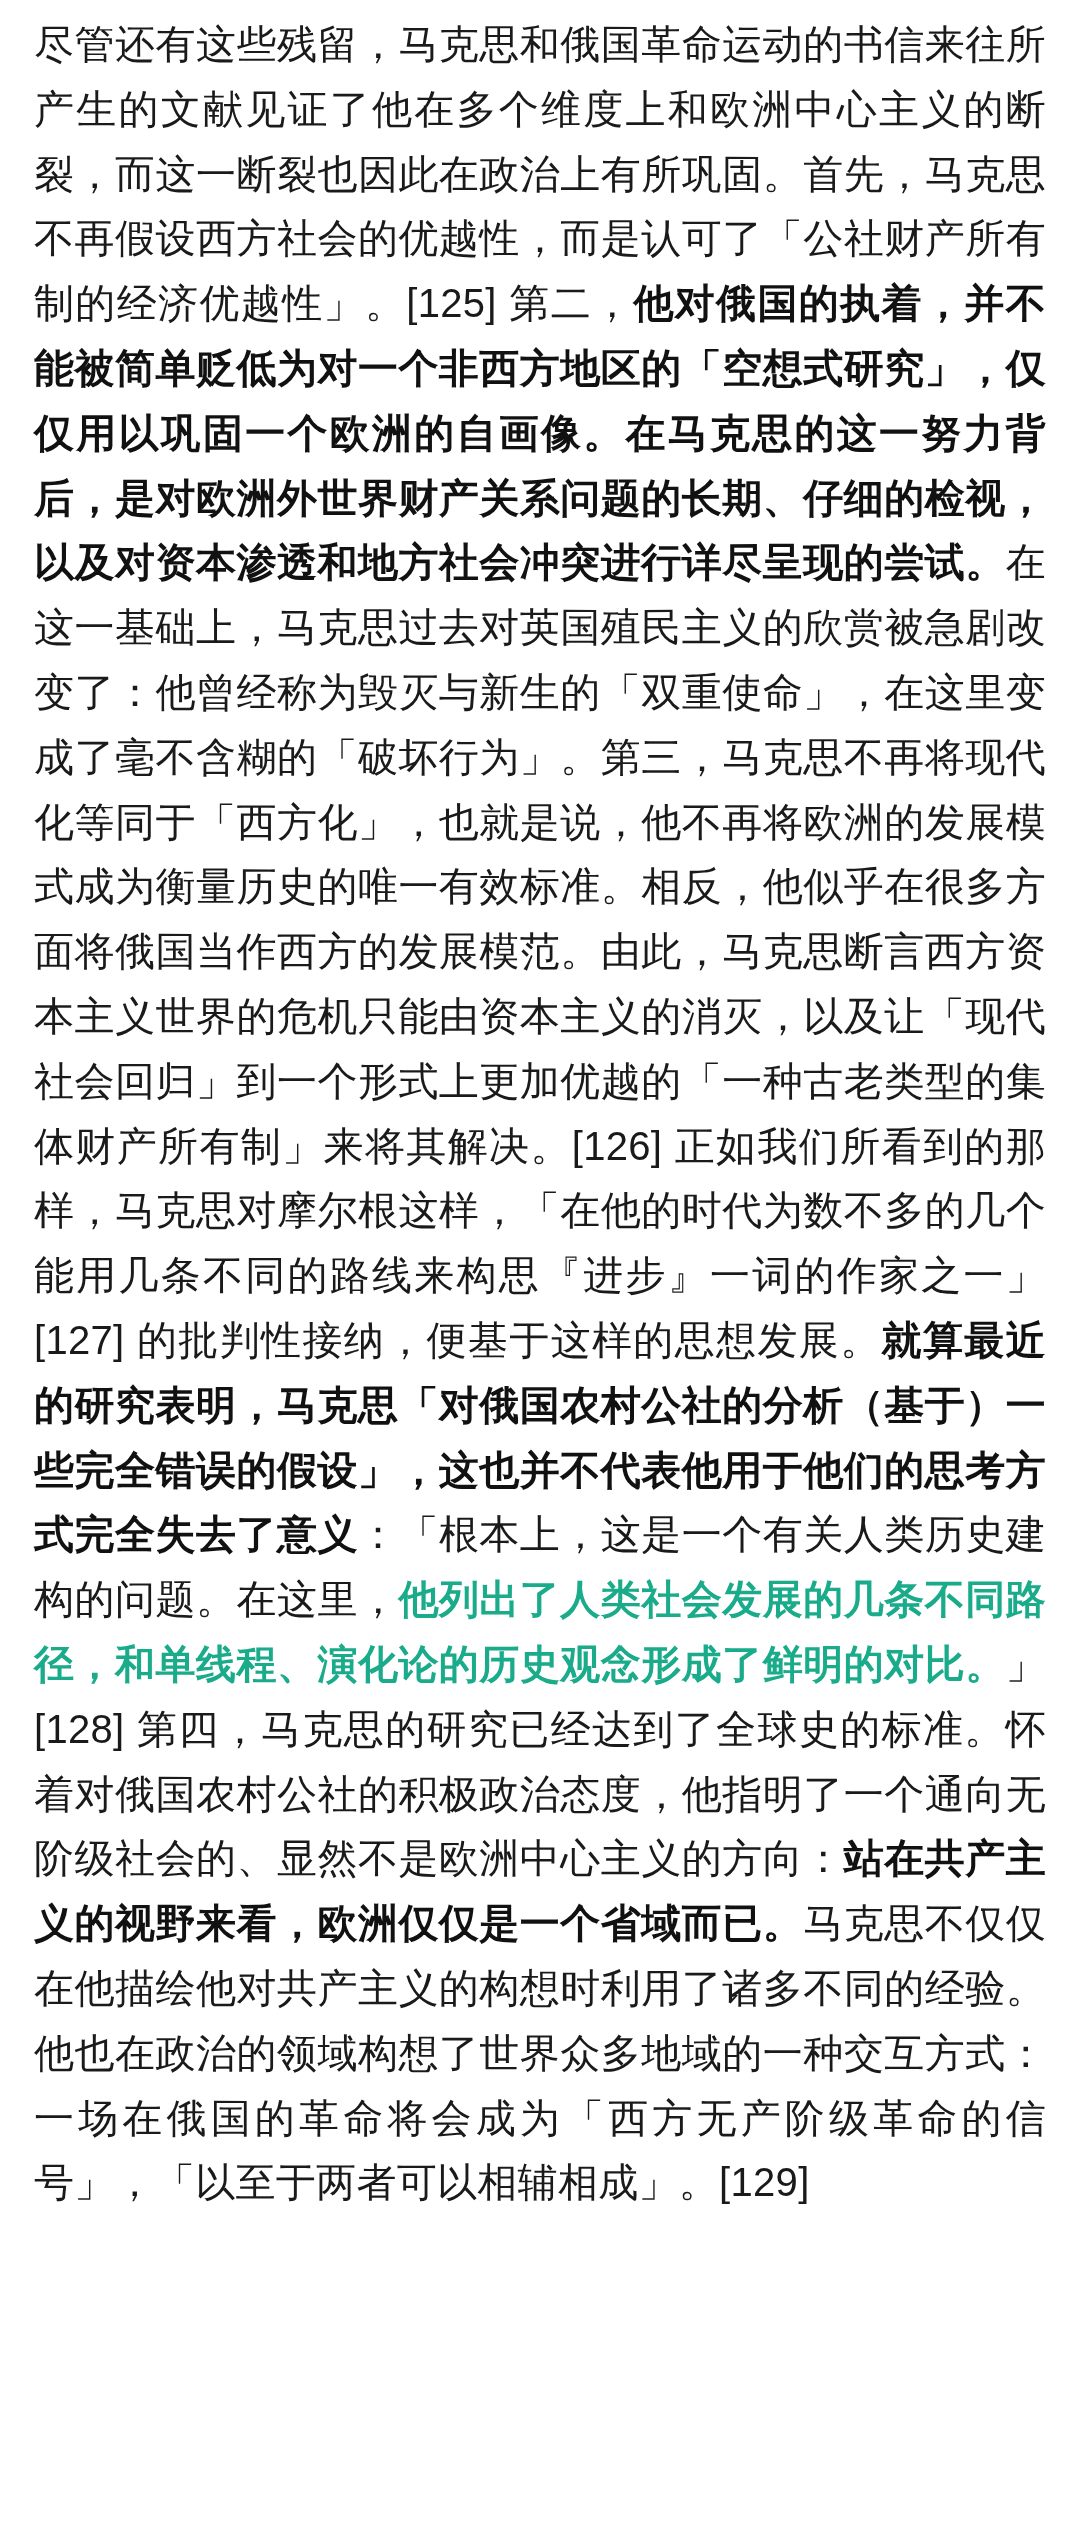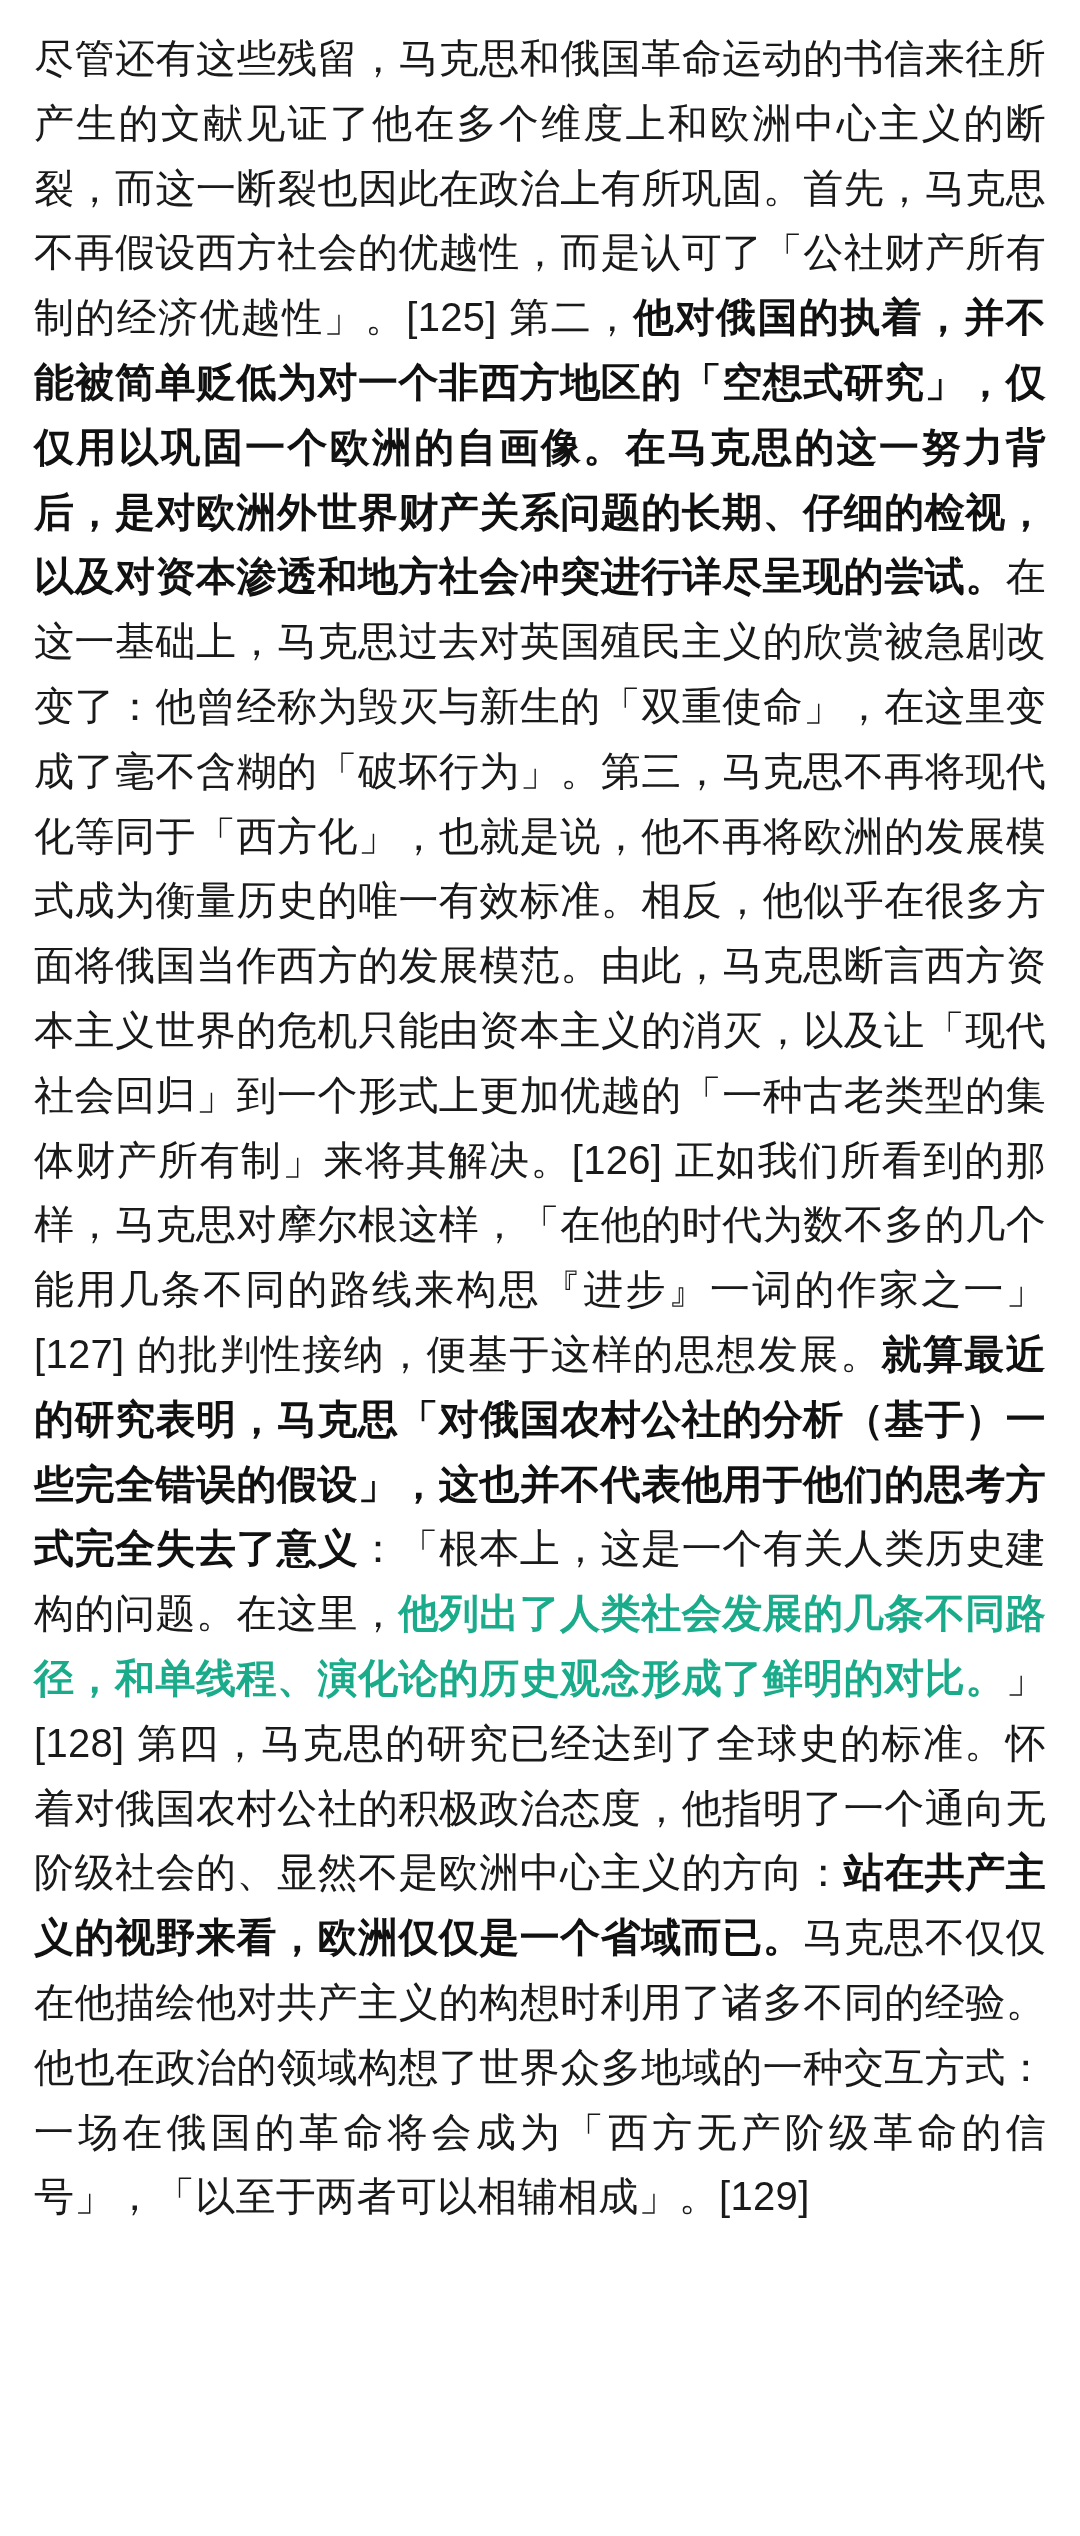--- a/index.html
+++ b/index.html
@@ -9,21 +9,21 @@
   }
   body {
     width: 1080px;
     min-height: 2536px;
     font-family: "Liberation Sans", sans-serif;
   }
   .page {
     box-sizing: border-box;
     width: 1080px;
     min-height: 2536px;
-    padding: 26px 34px 26px 34px;
+    padding: 12px 34px 26px 34px;
     background: #ffffff;
   }
   .article {
     font-size: 40px;
     line-height: 1.62;
     color: #1a1a1a;
     text-align: justify;
     text-justify: inter-ideograph;
     letter-spacing: 0.3px;
     word-break: break-word;

